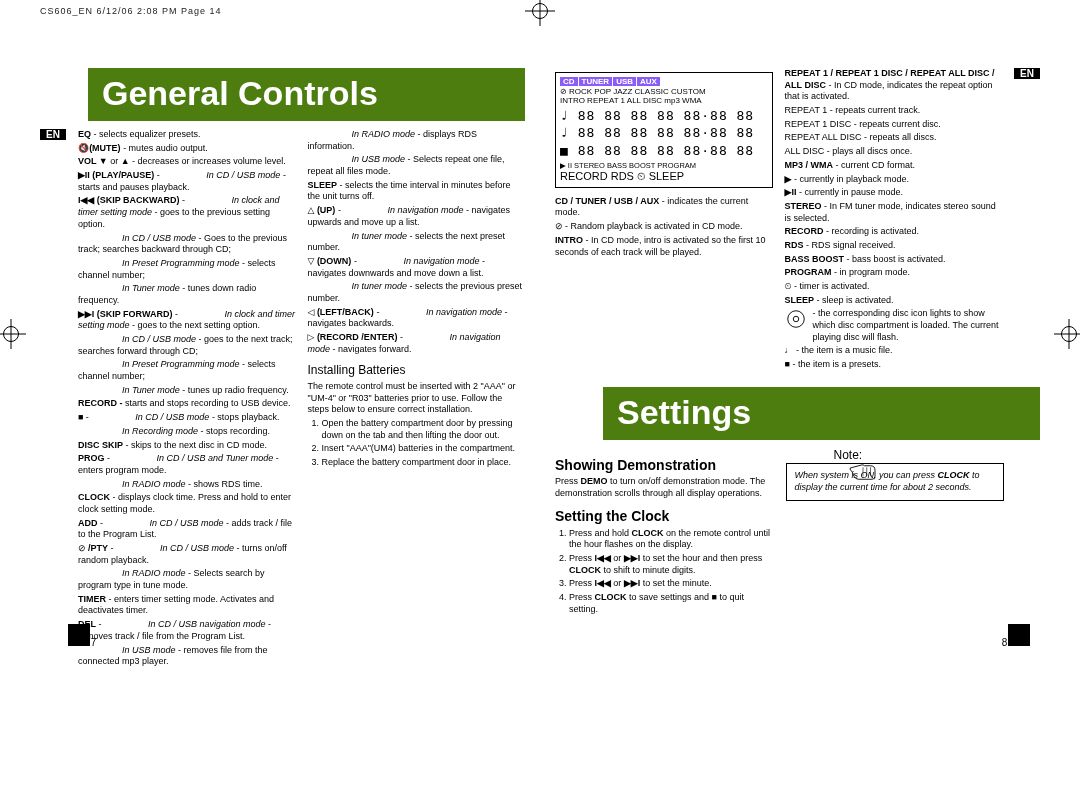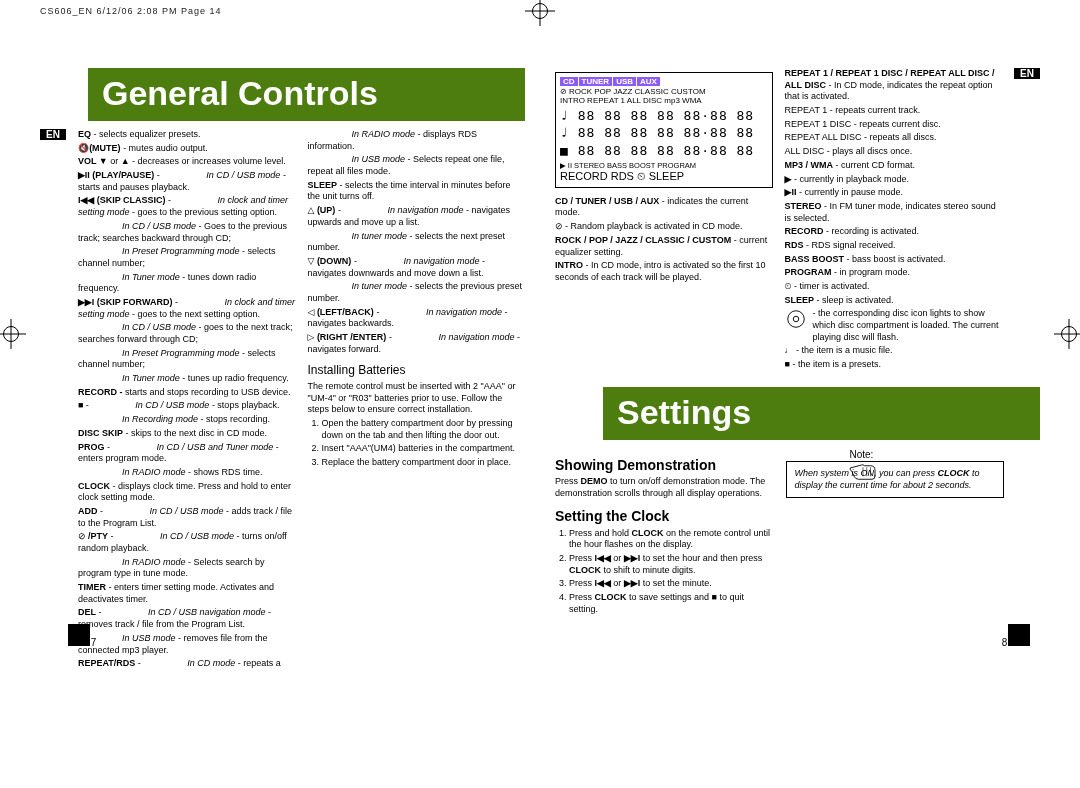--- a/index.html
+++ b/index.html
@@ -224,21 +224,21 @@
         <div class="title-bar">General Controls</div>
         <div class="cols">
           <div style="flex:0 0 24px;">
             <span class="en-tag">EN</span>
           </div>
           <div class="col">
             <p><span class="b">EQ</span> - selects equalizer presets.</p>
             <p>🔇<span class="b">(MUTE)</span> - mutes audio output.</p>
             <p><span class="b">VOL ▼</span> or <span class="b">▲</span>  - decreases or increases volume level.</p>
             <p><span class="b">▶II (PLAY/PAUSE)</span> - <span class="i">In CD / USB mode</span> - starts and pauses playback.</p>
-            <p><span class="b">I◀◀ (SKIP CLASSIC)</span> - <span class="i">In clock and timer setting mode</span> - goes to the previous setting option.</p>
+            <p><span class="b">I◀◀ (SKIP BACKWARD)</span> - <span class="i">In clock and timer setting mode</span> - goes to the previous setting option.</p>
             <p><span class="i">In CD / USB mode</span> - Goes to the previous track; searches backward through CD;</p>
             <p><span class="i">In Preset Programming mode</span> - selects channel number;</p>
             <p><span class="i">In Tuner mode</span> - tunes down radio frequency.</p>
             <p><span class="b">▶▶I (SKIP FORWARD)</span> - <span class="i">In clock and timer setting mode</span> - goes to the next setting option.</p>
             <p><span class="i">In CD / USB mode</span> - goes to the next track; searches forward through CD;</p>
             <p><span class="i">In Preset Programming mode</span> - selects channel number;</p>
             <p><span class="i">In Tuner mode</span> - tunes up radio frequency.</p>
             <p><span class="b">RECORD -</span> starts and stops recording to USB device.</p>
             <p><span class="b">■</span>  - <span class="i">In CD / USB mode</span> - stops playback.</p>
             <p><span class="i">In Recording mode</span> - stops recording.</p>
@@ -256,21 +256,21 @@
           </div>
           <div class="col">
             <p><span class="i">In RADIO mode</span> - displays RDS information.</p>
             <p><span class="i">In USB mode</span> - Selects repeat one file, repeat all files mode.</p>
             <p><span class="b">SLEEP</span> - selects the time interval in minutes before the unit turns off.</p>
             <p>△ <span class="b">(UP)</span>  -  <span class="i">In navigation mode</span> - navigates upwards and move up a list.</p>
             <p><span class="i">In tuner mode</span> - selects the next preset number.</p>
             <p>▽ <span class="b">(DOWN)</span> - <span class="i">In navigation mode</span> - navigates downwards and move down a list.</p>
             <p><span class="i">In tuner mode</span> - selects the previous preset number.</p>
             <p>◁ <span class="b">(LEFT/BACK)</span> - <span class="i">In navigation mode</span> - navigates backwards.</p>
-            <p>▷ <span class="b">(RIGHT /ENTER)</span> - <span class="i">In navigation mode</span> - navigates forward.</p>
+            <p>▷ <span class="b">(RECORD /ENTER)</span> - <span class="i">In navigation mode</span> - navigates forward.</p>
 
             <div class="subhead">Installing Batteries</div>
             <p>The remote control must be inserted with 2 "AAA" or "UM-4" or "R03" batteries prior to use. Follow the steps below to ensure correct installation.</p>
             <ol>
               <li>Open the battery compartment door by pressing down on the tab and then lifting the door out.</li>
               <li>Insert "AAA"(UM4) batteries in the compartment.</li>
               <li>Replace the battery compartment door in place.</li>
             </ol>
           </div>
         </div>
@@ -289,21 +289,20 @@
               <div>⊘ <span>ROCK  POP   JAZZ  CLASSIC  CUSTOM</span></div>
               <div>INTRO  REPEAT  1 ALL   DISC  mp3 WMA</div>
               <div class="seg-row">♩ 88 88 88 88 88·88 88</div>
               <div class="seg-row">♩ 88 88 88 88 88·88 88</div>
               <div class="seg-row">■ 88 88 88 88 88·88 88</div>
               <div style="font-size:7.5px;">▶ II STEREO        BASS BOOST      PROGRAM</div>
               <div style="font-size:11px;">RECORD  RDS                                  ⏲  SLEEP</div>
             </div>
             <p><span class="b">CD / TUNER / USB / AUX</span> - indicates the current mode.</p>
             <p>⊘ - Random playback is activated in CD mode.</p>
-            <p><span class="b">ROCK / POP / JAZZ / CLASSIC / CUSTOM</span> - current equalizer setting.</p>
             <p><span class="b">INTRO</span> - In CD mode, intro is activated so the first 10 seconds of each track will be played.</p>
           </div>
           <div class="col">
             <p><span class="b">REPEAT 1 / REPEAT 1 DISC / REPEAT ALL DISC / ALL DISC</span> - In CD mode, indicates the repeat option that is activated.</p>
             <p>REPEAT 1 - repeats current track.</p>
             <p>REPEAT 1 DISC - repeats current disc.</p>
             <p>REPEAT ALL DISC - repeats all discs.</p>
             <p>ALL DISC - plays all discs once.</p>
             <p><span class="b">MP3 / WMA</span> - current CD format.</p>
             <p><span class="b">▶</span> - currently in playback mode.</p>
@@ -347,21 +346,21 @@
               <li>Press <span class="b">CLOCK</span>  to save settings and <span class="b">■</span> to quit setting.</li>
             </ol>
           </div>
           <div class="col" style="position:relative;">
             <svg class="hand" viewBox="0 0 40 30">
               <path d="M5 15 Q2 14 3 11 L18 7 Q20 6 22 8 L30 8 Q36 8 36 14 L36 22 Q36 26 32 26 L14 26 Q10 26 8 22 Z" fill="none" stroke="#000" stroke-width="1.2"></path>
               <line x1="20" y1="10" x2="20" y2="22" stroke="#000" stroke-width="0.8"></line>
               <line x1="25" y1="10" x2="25" y2="22" stroke="#000" stroke-width="0.8"></line>
               <line x1="30" y1="10" x2="30" y2="22" stroke="#000" stroke-width="0.8"></line>
             </svg>
-            <div style="margin-left:64px;font-size:10px;">Note:</div>
+            <div style="margin-left:48px;font-size:12px;">Note:</div>
             <div class="note-box">
               <span>When system is ON, you can press </span><span class="b">CLOCK</span><span> to display the current time for about 2 seconds.</span>
             </div>
           </div>
           <div style="flex:0 0 24px;"></div>
         </div>
 
         <div class="pagenum right">
           <span>8</span>&nbsp;<span class="pagenum-box"></span>
         </div>

